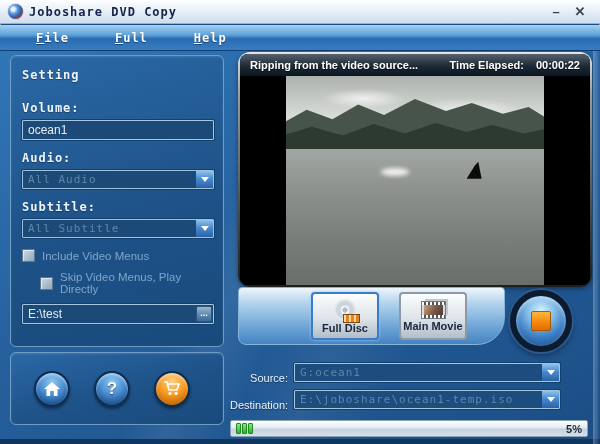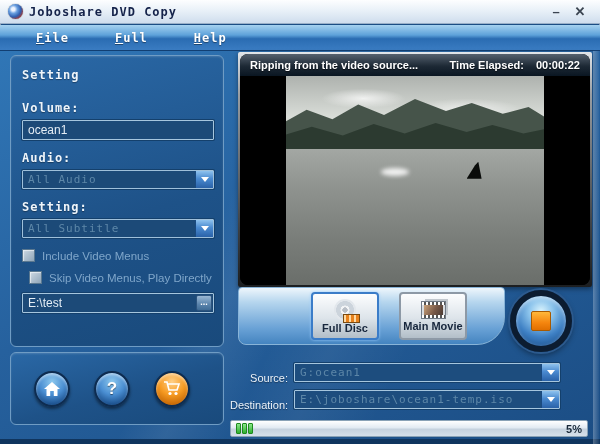--- a/index.html
+++ b/index.html
@@ -104,21 +104,21 @@
     position:absolute; right:0; top:0; bottom:0; width:18px;
     background:linear-gradient(180deg,#8ec2ee 0%,#4a8ad0 45%,#2a62a8 100%);
     border-left:1px solid #1a4a80; display:flex; align-items:center; justify-content:center;
   }
   .arrow-down {
     width:0; height:0; border-left:4px solid transparent; border-right:4px solid transparent;
     border-top:5px solid #ffffff;
   }
 
   .check-row { display:flex; align-items:center; margin-bottom:9px; }
-  .check-row.indent { margin-left:7px; }
+  .check-row.indent { margin-left:18px; }
   .checkbox {
     width:13px; height:13px; flex:0 0 13px;
     background:linear-gradient(135deg,#cdd8e2,#8fa6ba);
     border:1px solid #5a7890; box-shadow:inset 1px 1px 1px rgba(255,255,255,.6);
   }
   .check-label { margin-left:7px; font-size:11.5px; color:#7fa6ca; }
 
   
   .round-btn {
     width:36px; height:36px; border-radius:50%;
@@ -126,21 +126,21 @@
     border:2px solid #0e2c50;
     box-shadow:0 2px 3px rgba(0,0,0,.45), inset 0 2px 3px rgba(255,255,255,.55);
   }
   .round-blue { background:radial-gradient(circle at 50% 28%, #8cc8ee 0%, #4a8ed2 45%, #1c518e 80%, #123a6a 100%); }
   .round-orange { background:radial-gradient(circle at 50% 28%, #ffd089 0%, #f79b22 45%, #c86a06 80%, #8e4a02 100%); }
   .qmark { color:#fff; font-size:17px; font-weight:bold; text-shadow:0 1px 1px rgba(0,0,0,.5); }
 
   
   .video-frame {
     position:absolute; left:238px; top:1px; width:354px; height:235px;
-    border-radius:2px; padding:2px;
+    border-radius:12px; padding:2px;
     background:linear-gradient(180deg,#e2e6ea 0%,#9a9ea2 18%,#3c4044 75%,#1c1e20 100%);
     box-shadow:0 2px 5px rgba(0,0,0,.4);
   }
   .video-inner { width:100%; height:100%; border-radius:8px; background:#000; overflow:hidden; }
   .status-bar {
     height:22px; display:flex; align-items:center; justify-content:space-between;
     padding:0 10px;
     background:linear-gradient(180deg,#55616e 0%,#1d2935 55%,#0a1622 100%);
   }
   .status-text, .time-label, .time-value {
@@ -287,21 +287,21 @@
       <div class="text-input">ocean1</div>
 
       <div class="mono-label field-label">Audio:</div>
       <div class="combo">
         <div class="combo-value">All Audio</div>
         <div class="combo-arrow-btn">
           <div class="arrow-down"></div>
         </div>
       </div>
 
-      <div class="mono-label field-label">Setting:</div>
+      <div class="mono-label field-label">Subtitle:</div>
       <div class="combo">
         <div class="combo-value">All Subtitle</div>
         <div class="combo-arrow-btn">
           <div class="arrow-down"></div>
         </div>
       </div>
 
       <div class="check-row">
         <div class="checkbox"></div>
         <div class="check-label">Include Video Menus</div>

